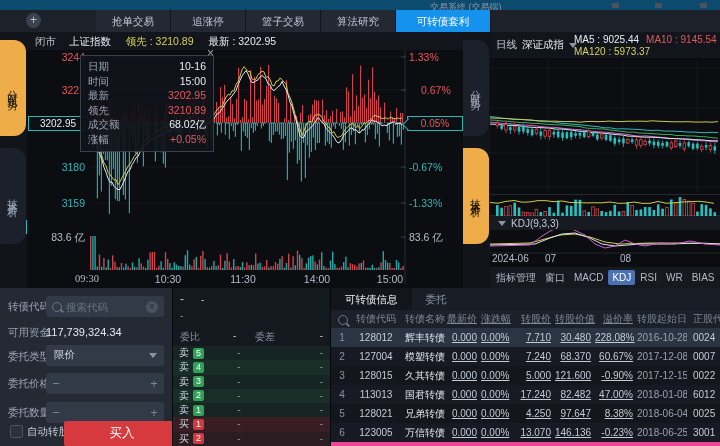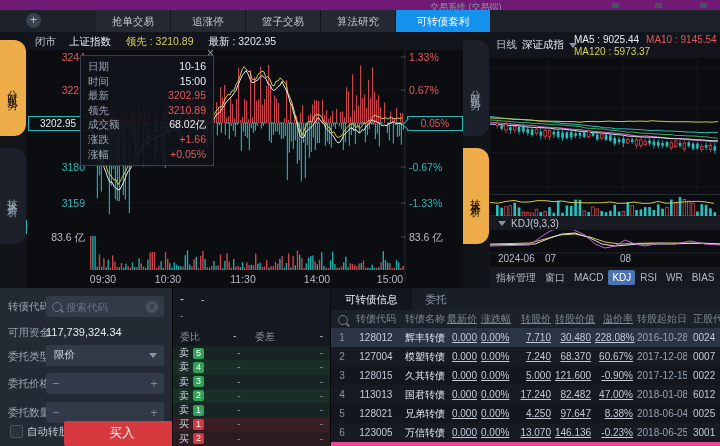--- a/index.html
+++ b/index.html
@@ -1,21 +1,21 @@
 <!DOCTYPE html>
 <html><head>
 <meta charset="utf-8">
 <style>
   html,body{margin:0;padding:0;background:#07090c;}
   #app{position:relative;width:720px;height:446px;overflow:hidden;background:#0b0d12;
        font-family:"Liberation Sans","DejaVu Sans",sans-serif;font-size:10.5px;color:#c3cad5;
        -webkit-font-smoothing:antialiased;}
   .abs{position:absolute;}
   
-  #titlebar{left:0;top:0;width:720px;height:10px;background:#701a75;overflow:hidden;}
+  #titlebar{left:0;top:0;width:720px;height:10px;background:#0c4a6e;overflow:hidden;}
   #titlebar .wtitle{position:absolute;left:430px;top:1px;font-size:9px;color:#8d95a5;}
   .wicon{position:absolute;top:3px;width:7px;height:5px;background:#4a5160;}
   
   #tabbar{left:0;top:10px;width:720px;height:22px;background:#1d212a;border-bottom:1px solid #06080b;}
   #add-tab{position:absolute;left:26px;top:3px;width:15px;height:15px;border-radius:50%;
            background:#3a4250;color:#b8c0cc;text-align:center;line-height:14px;font-size:12px;}
   #top-tabs{position:absolute;left:96px;top:0;height:22px;display:flex;}
   .ttab{width:74px;height:22px;line-height:22px;text-align:center;color:#c3cad5;background:#232833;
         border-right:1px solid #12151b;cursor:default;}
   .ttab.active{width:94px;background:#1591ee;color:#fff;}
@@ -597,25 +597,25 @@
       <span class="lead">领先 : 3210.89</span>
       <span class="last">最新 : 3202.95</span>
     </div>
     <div id="lc-overlay">
         <span class="axlab alab-l t-red" style="top: 19px;">3244</span>
         <span class="axlab alab-l t-red" style="top: 52px;">3223</span>
         <span class="axlab alab-l t-cyan" style="top: 129px;">3180</span>
         <span class="axlab alab-l t-cyan" style="top: 165px;">3159</span>
         <span class="axlab alab-l t-dim" style="top: 199px;">83.6 亿</span>
         <span class="axlab alab-r t-red" style="top: 19px;">1.33%</span>
-        <span class="axlab alab-r t-red" style="top: 52px;">0.67%</span>
+        <span class="axlab alab-r t-red" style="top: 52px; margin-left: 12px;">0.67%</span>
         <span class="axlab alab-r t-cyan" style="top: 129px;">-0.67%</span>
         <span class="axlab alab-r t-cyan" style="top: 165px;">-1.33%</span>
         <span class="axlab alab-r t-dim" style="top: 199px;">83.6 亿</span>
-        <span class="xlab" style="left: 56px;">09:30</span>
+        <span class="xlab" style="left: 40px; font-family: Liberation Serif, serif;">09:30</span>
         <span class="xlab" style="left: 121px;">10:30</span>
         <span class="xlab" style="left: 196px;">11:30</span>
         <span class="xlab" style="left: 270px;">14:00</span>
         <span class="xlab" style="left: 343px;">15:00</span>
       </div>
     <div id="tag-left" class="ptag">3202.95</div>
     <div id="tag-right" class="ptag">0.05%</div>
     <div id="tooltip">
         <div class="tt-row">
           <span class="tl">日期</span>
@@ -629,24 +629,20 @@
           <span class="tl">最新</span>
           <span class="t-red">3202.95</span>
         </div>
         <div class="tt-row">
           <span class="tl">领先</span>
           <span class="t-red">3210.89</span>
         </div>
         <div class="tt-row">
           <span class="tl">成交额</span>
           <span class="t-white">68.02亿</span>
-        </div>
-        <div class="tt-row">
-          <span class="tl">涨跌</span>
-          <span class="t-red">+1.66</span>
         </div>
         <div class="tt-row">
           <span class="tl">涨幅</span>
           <span class="t-red">+0.05%</span>
         </div>
       </div>
     <div id="tt-close">×</div>
   </div>
 
   <div id="right-strip" class="abs vstrip" style="left:463px;">
@@ -837,21 +833,21 @@
         <span class="chev"></span>
       </div>
       <div id="ma-line1"><span style="color: rgb(232, 236, 242);">MA5 : 9025.44</span><span style="color: rgb(224, 90, 92);">MA10 : 9145.54</span></div>
       <div id="ma-line2"><span style="color: rgb(214, 207, 90);">MA120 : 5973.37</span></div>
     </div>
     <div id="kdj-row">
       <span class="chev"></span>
       <span>KDJ(9,3,3)</span>
     </div>
     <div id="rc-xlabels">
-        <span class="rxlab" style="left: 8px;">2024-06</span>
+        <span class="rxlab" style="left: 2px;">2024-06</span>
         <span class="rxlab" style="left: 55px;">07</span>
         <span class="rxlab" style="left: 130px;">08</span>
       </div>
     <div id="ind-tabs">
         <div class="itab">指标管理</div>
         <div class="itab">窗口</div>
         <div class="itab">MACD</div>
         <div class="itab active">KDJ</div>
         <div class="itab">RSI</div>
         <div class="itab">WR</div>

